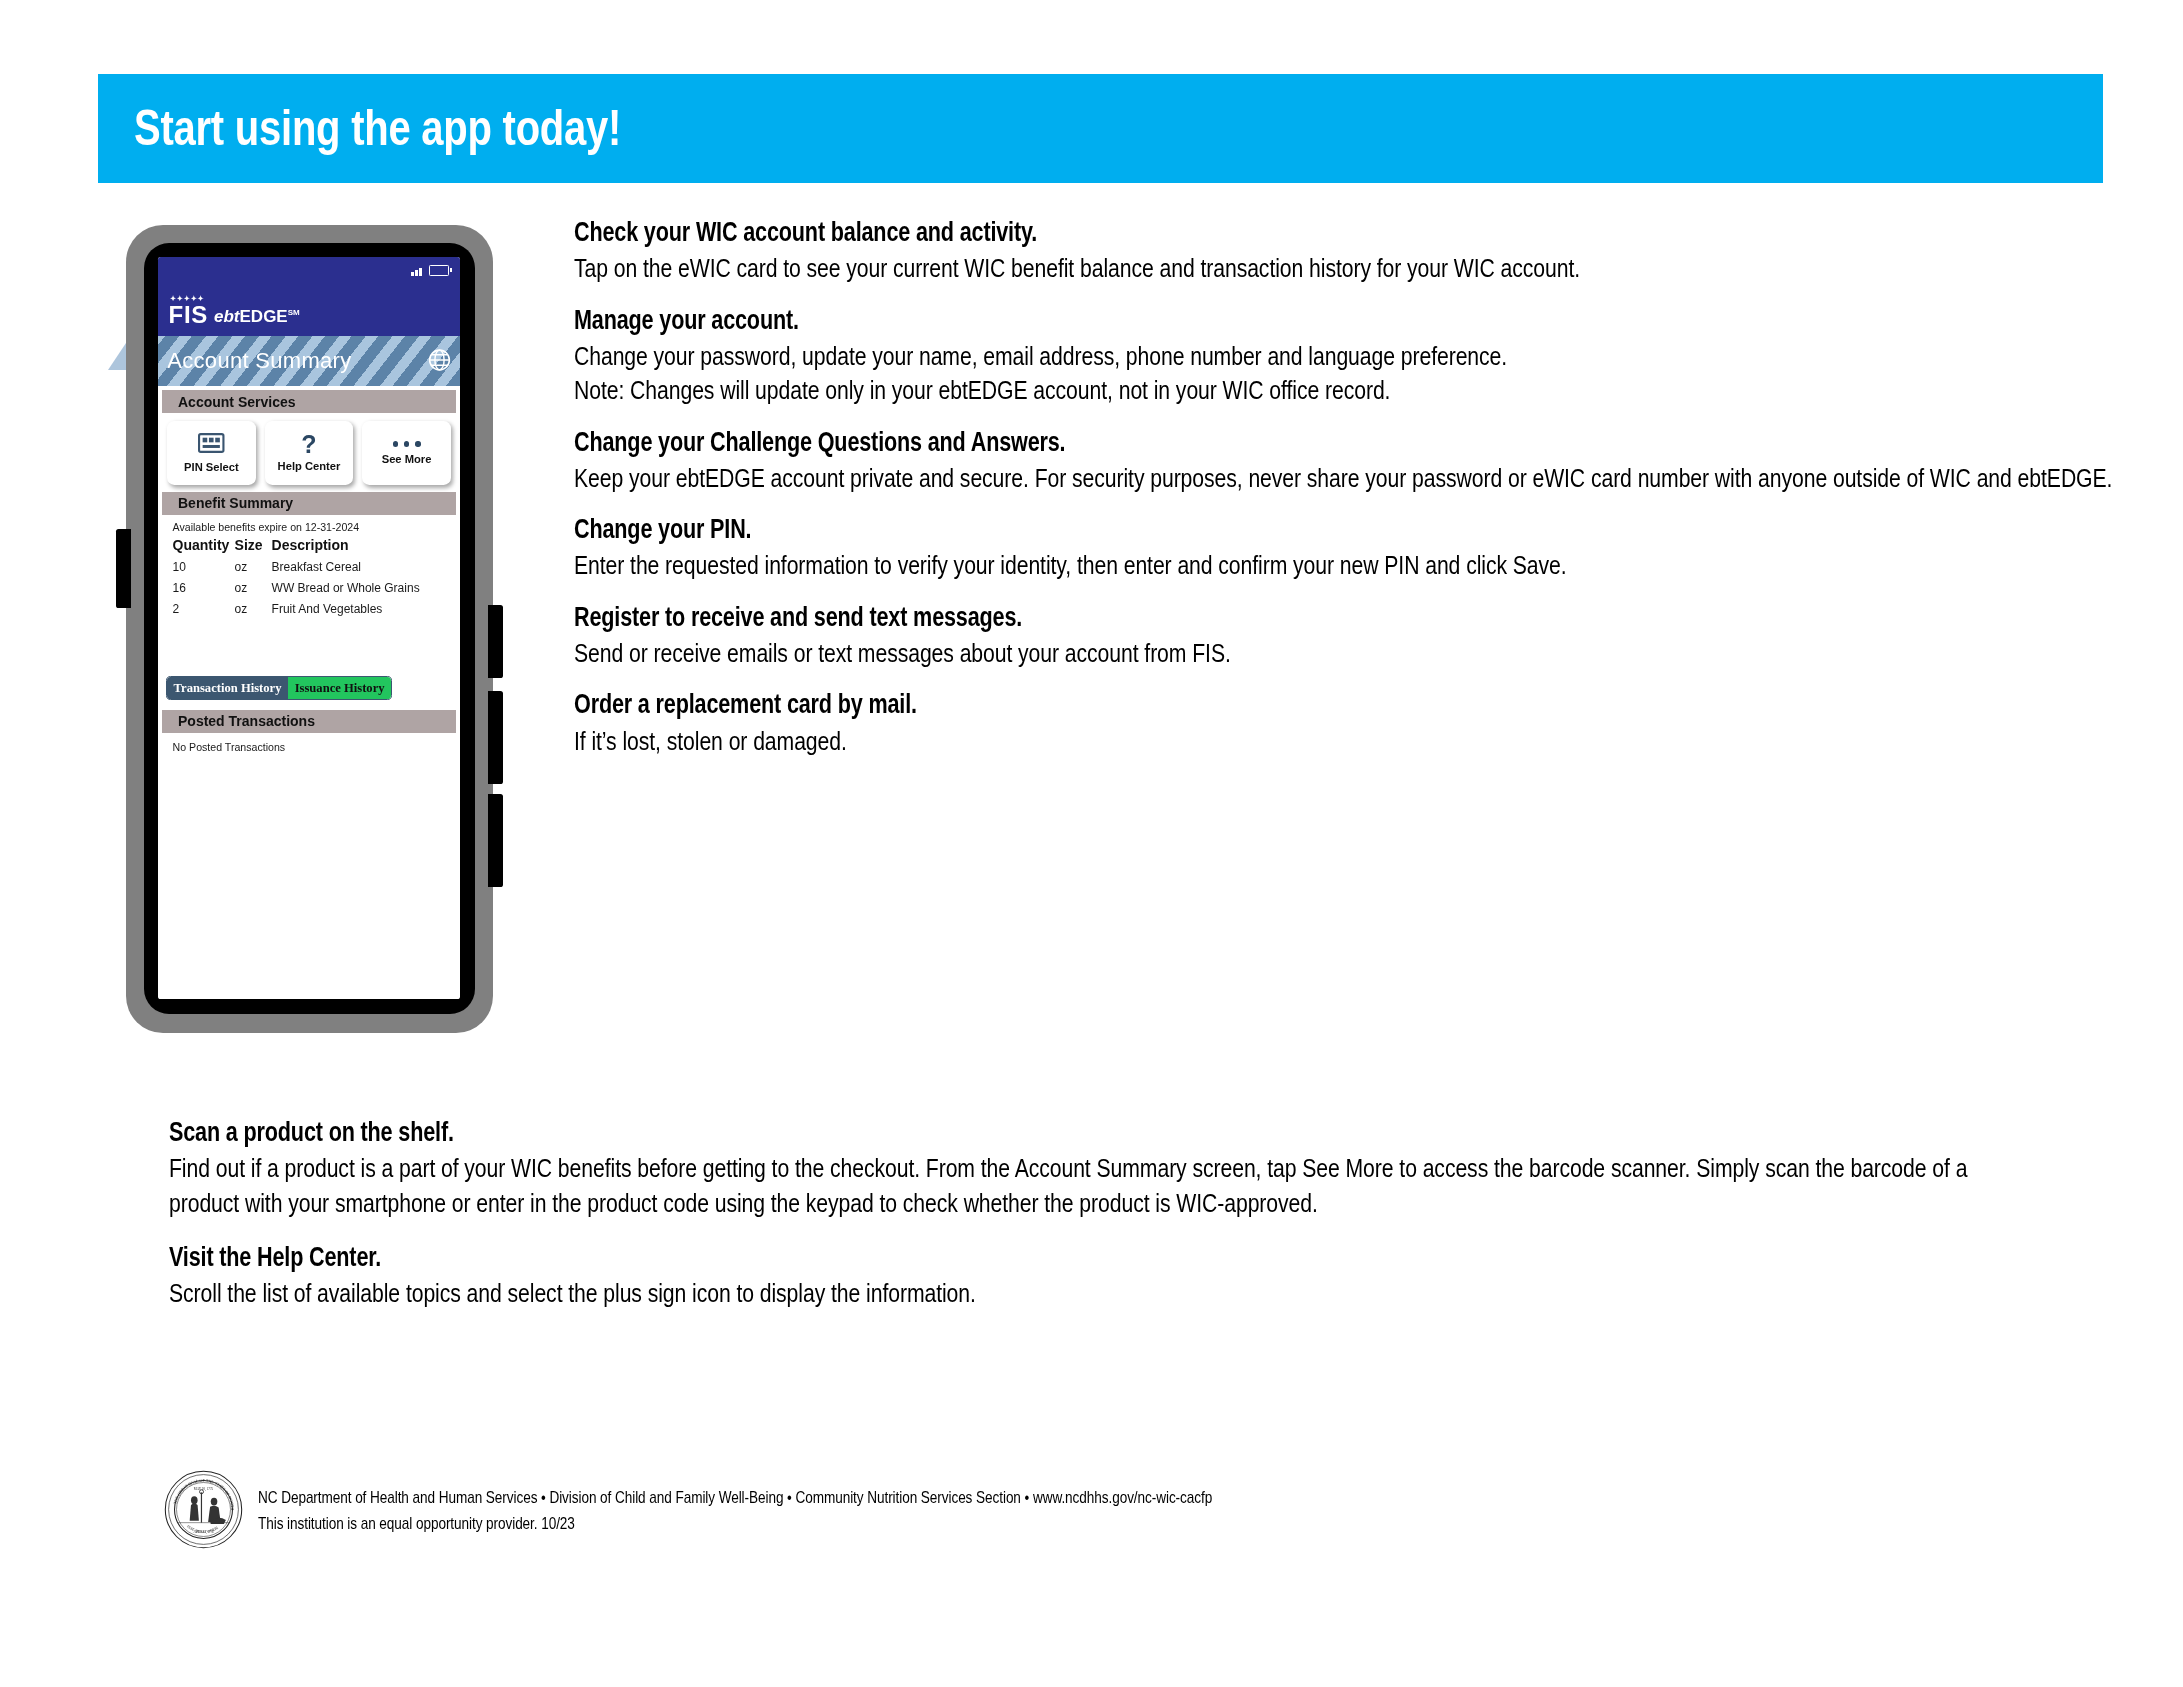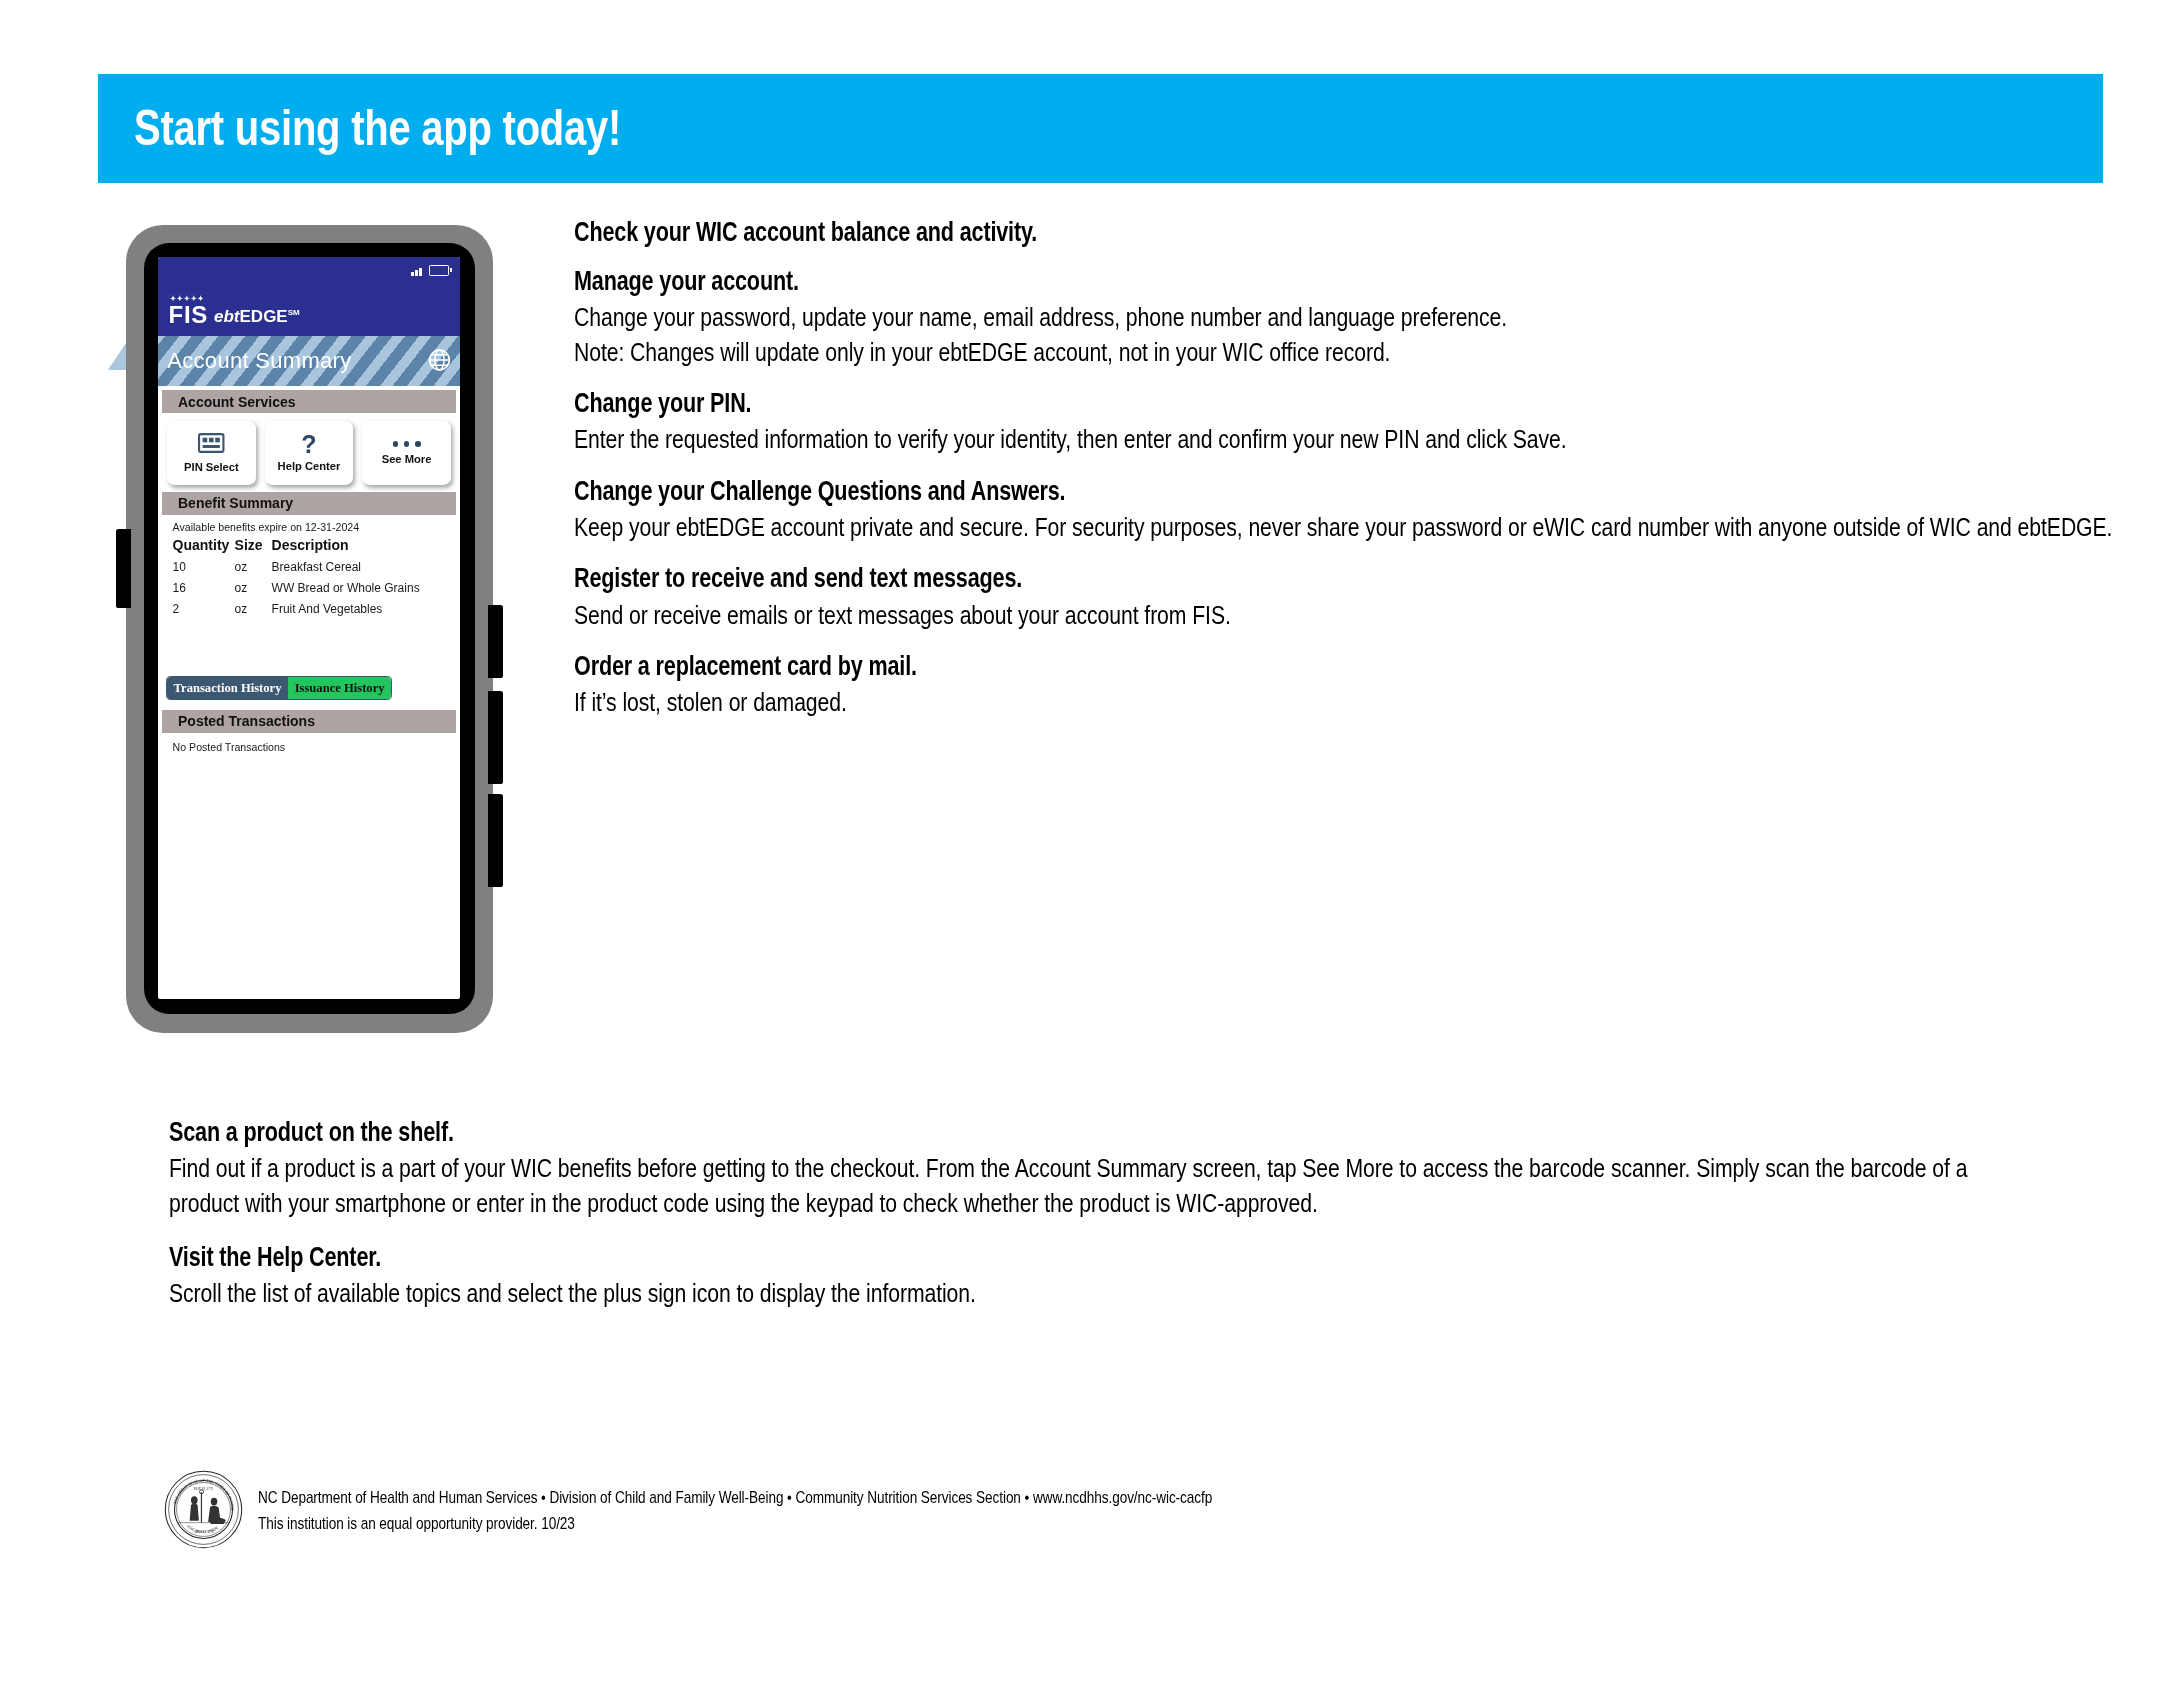--- a/index.html
+++ b/index.html
@@ -497,39 +497,42 @@
     </div>
     <div id="posted-empty">No Posted Transactions</div>
 
   </div>
 </div>
 
 <div id="right-col">
 
   <div class="sec">
     <h2><span class="narrow">Check your WIC account balance and activity.</span></h2>
+    <p>
+        <span class="narrow-wrap">Tap on the eWIC card to see your current WIC benefit balance and transaction history for your WIC account.</span>
+      </p>
   </div>
 
   <div class="sec">
     <h2><span class="narrow">Manage your account.</span></h2>
     <p><span class="narrow">Change your password, update your name, email address, phone number and language preference.</span></p>
     <p><span class="narrow">Note: Changes will update only in your ebtEDGE account, not in your WIC office record.</span></p>
   </div>
 
   <div class="sec">
+    <h2><span class="narrow">Change your Challenge Questions and Answers.</span></h2>
+    <p>
+        <span class="narrow-wrap">Keep your ebtEDGE account private and secure.  For security purposes, never share your password or eWIC card number with anyone outside of WIC and ebtEDGE.</span>
+      </p>
+  </div>
+
+  <div class="sec">
     <h2><span class="narrow">Change your PIN.</span></h2>
     <p style="max-width:1297px;">
         <span class="narrow-wrap">Enter the requested information to verify your identity, then enter and confirm your new PIN and click Save.</span>
-      </p>
-  </div>
-
-  <div class="sec">
-    <h2><span class="narrow">Change your Challenge Questions and Answers.</span></h2>
-    <p>
-        <span class="narrow-wrap">Keep your ebtEDGE account private and secure.  For security purposes, never share your password or eWIC card number with anyone outside of WIC and ebtEDGE.</span>
       </p>
   </div>
 
   <div class="sec">
     <h2><span class="narrow">Register to receive and send text messages.</span></h2>
     <p><span class="narrow">Send or receive emails or text messages about your account from FIS.</span></p>
   </div>
 
   <div class="sec">
     <h2><span class="narrow">Order a replacement card by mail.</span></h2>

